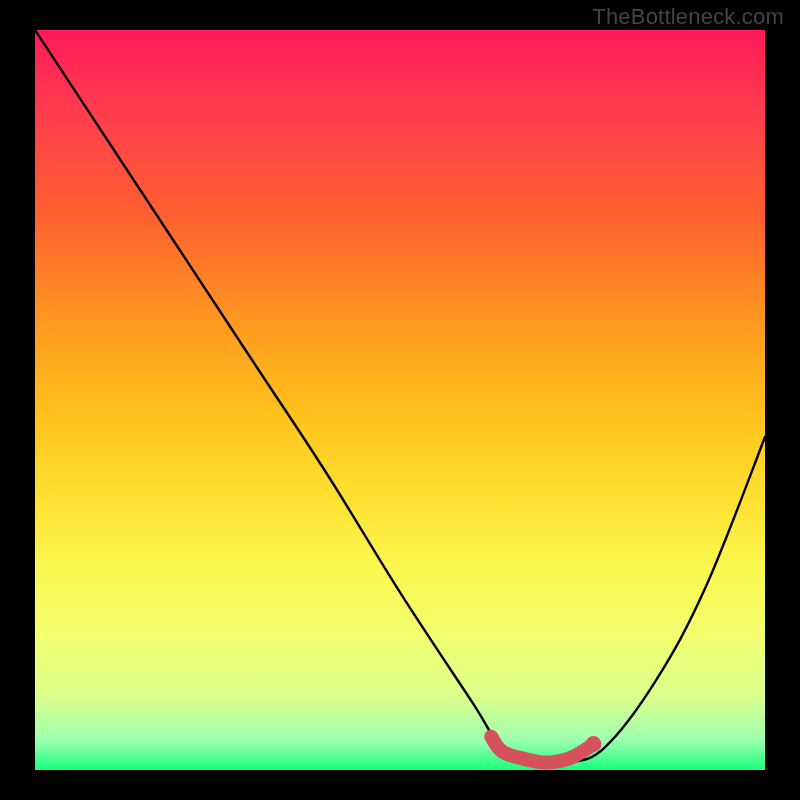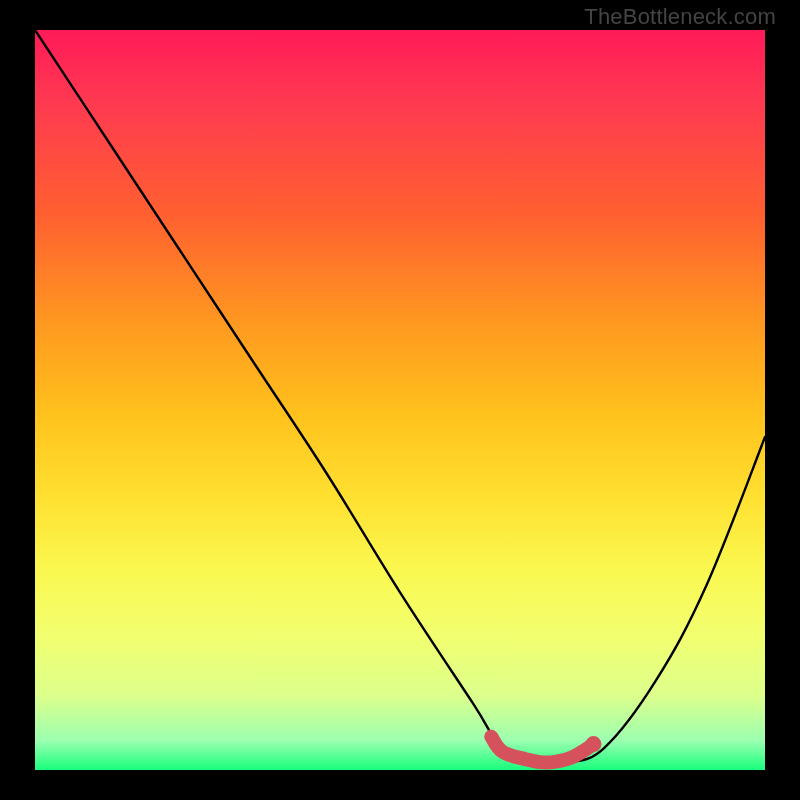--- a/index.html
+++ b/index.html
@@ -13,21 +13,21 @@
   }
   .frame {
     position: relative;
     width: 800px;
     height: 800px;
     background: #000;
   }
   .attribution {
     position: absolute;
     top: 4px;
-    right: 24px;
+    right: 16px;
     color: #444;
     font-size: 22px;
     font-weight: 500;
     letter-spacing: 0.2px;
     z-index: 50;
   }
   .plot-area {
     position: absolute;
     left: 35px;
     top: 30px;

